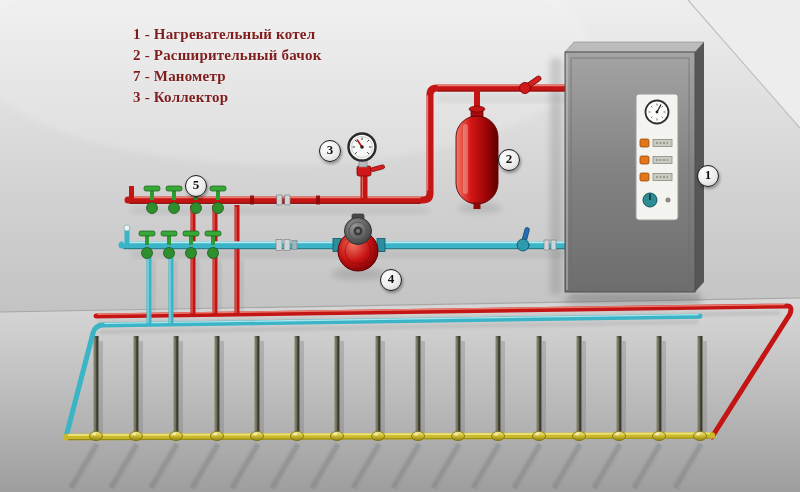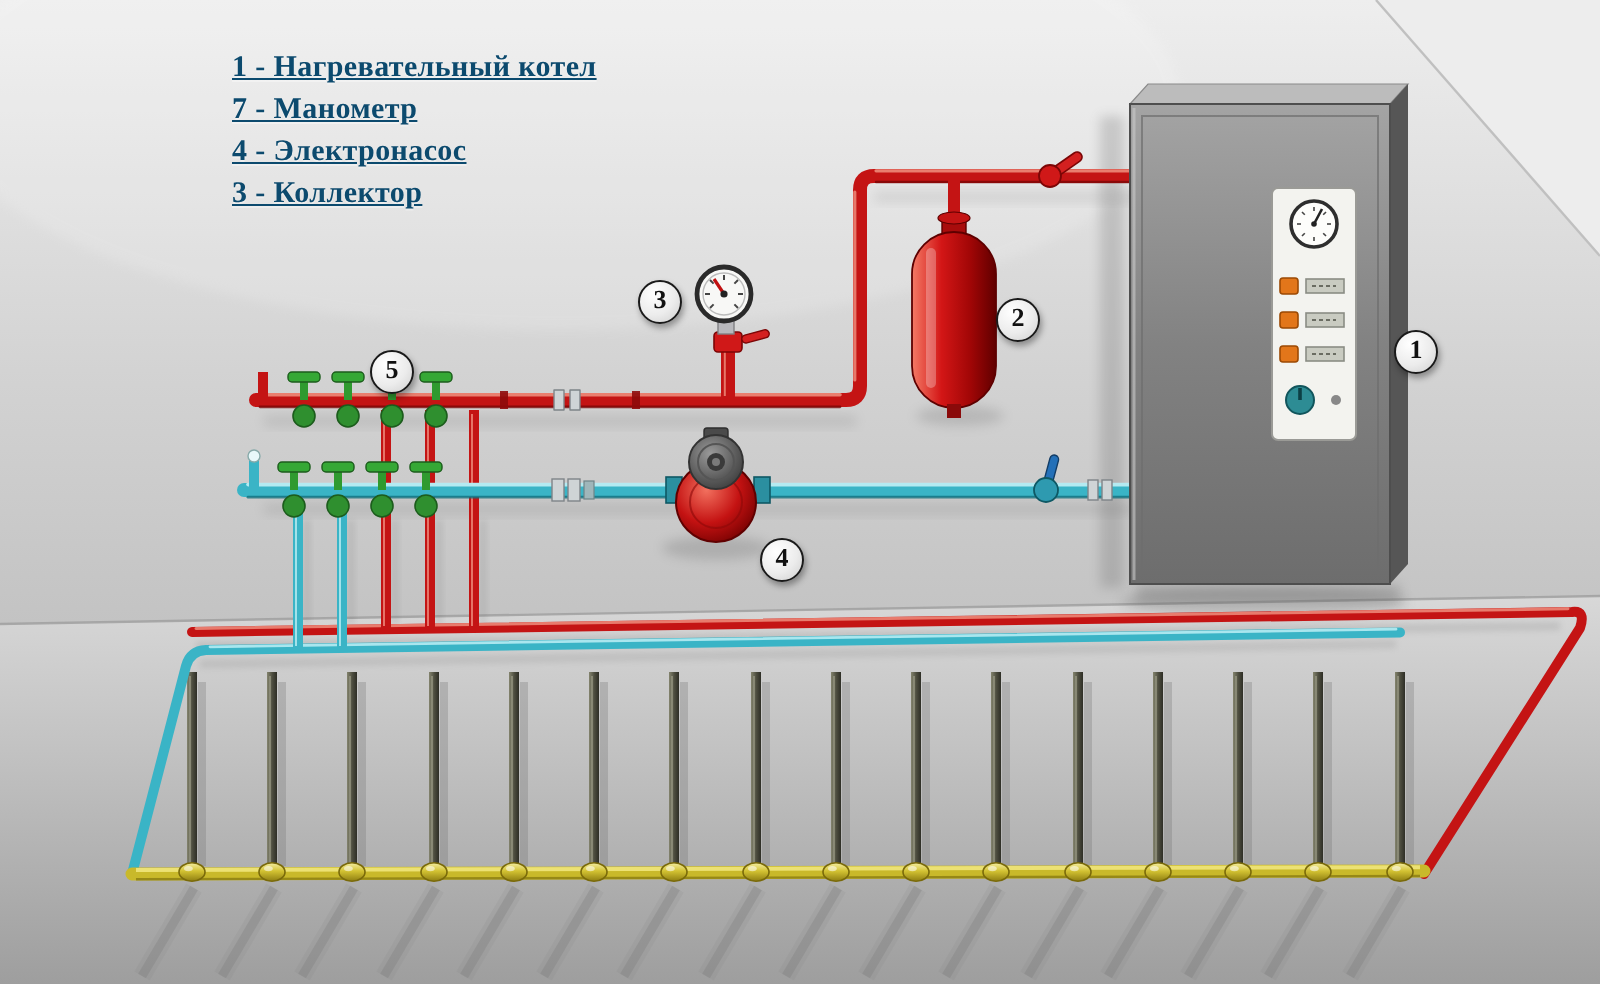--- a/index.html
+++ b/index.html
@@ -1,20 +1,20 @@
 <!DOCTYPE html>
 <html><head>
 <meta charset="utf-8">
 <style>
   html,body{margin:0;padding:0;background:#888;}
   .stage{position:relative;width:800px;height:492px;overflow:hidden;background:#d9d9d9;
          font-family:"Liberation Serif",serif;}
   svg{display:block;position:absolute;left:0;top:0;}
-  .legend{position:absolute;left:116px;top:26px;color:#0c4a6e;font-weight:bold;
-          font-size:15px;letter-spacing:.2px;text-decoration:underline;}
+  .legend{position:absolute;left:133px;top:26px;color:#7f1d1d;font-weight:bold;
+          font-size:15px;letter-spacing:.2px;}
   .legend-line{margin:0 0 4px 0;white-space:nowrap;text-shadow:0 1px 0 rgba(255,255,255,.35);}
   .callout{position:absolute;width:22px;height:22px;border-radius:50%;
            background:radial-gradient(circle at 35% 30%,#ffffff,#ececec 55%,#cfcfcf);
            border:1.6px solid #1a1a1a;color:#111;
            font:bold 13px/18px "Liberation Serif",serif;text-align:center;
            box-sizing:border-box;box-shadow:1px 2px 3px rgba(0,0,0,.35);}
   .callout-1{left:697px;top:165px;}
   .callout-2{left:498px;top:149px;}
   .callout-3{left:319px;top:140px;}
   .callout-4{left:380px;top:269px;}
@@ -362,22 +362,22 @@
         <circle cx="650" cy="200" r="7" fill="#2d8c94" stroke="#11555c" stroke-width="1"></circle>
         <line x1="650" y1="200" x2="650" y2="194" stroke="#0c3f44" stroke-width="1.8"></line>
         <circle cx="668" cy="200" r="2.5" fill="#888888"></circle>
       </g>
     </g>
   </g>
 </svg>
 
 <div class="legend">
   <div class="legend-line">1 - Нагревательный котел</div>
+  <div class="legend-line">2 - Расширительный бачок</div>
   <div class="legend-line">7 - Манометр</div>
-  <div class="legend-line">4 - Электронасос</div>
   <div class="legend-line">3 - Коллектор</div>
 </div>
 
 <div class="callout callout-1">1</div>
 <div class="callout callout-2">2</div>
 <div class="callout callout-3">3</div>
 <div class="callout callout-4">4</div>
 <div class="callout callout-5">5</div>
 
 </div>

